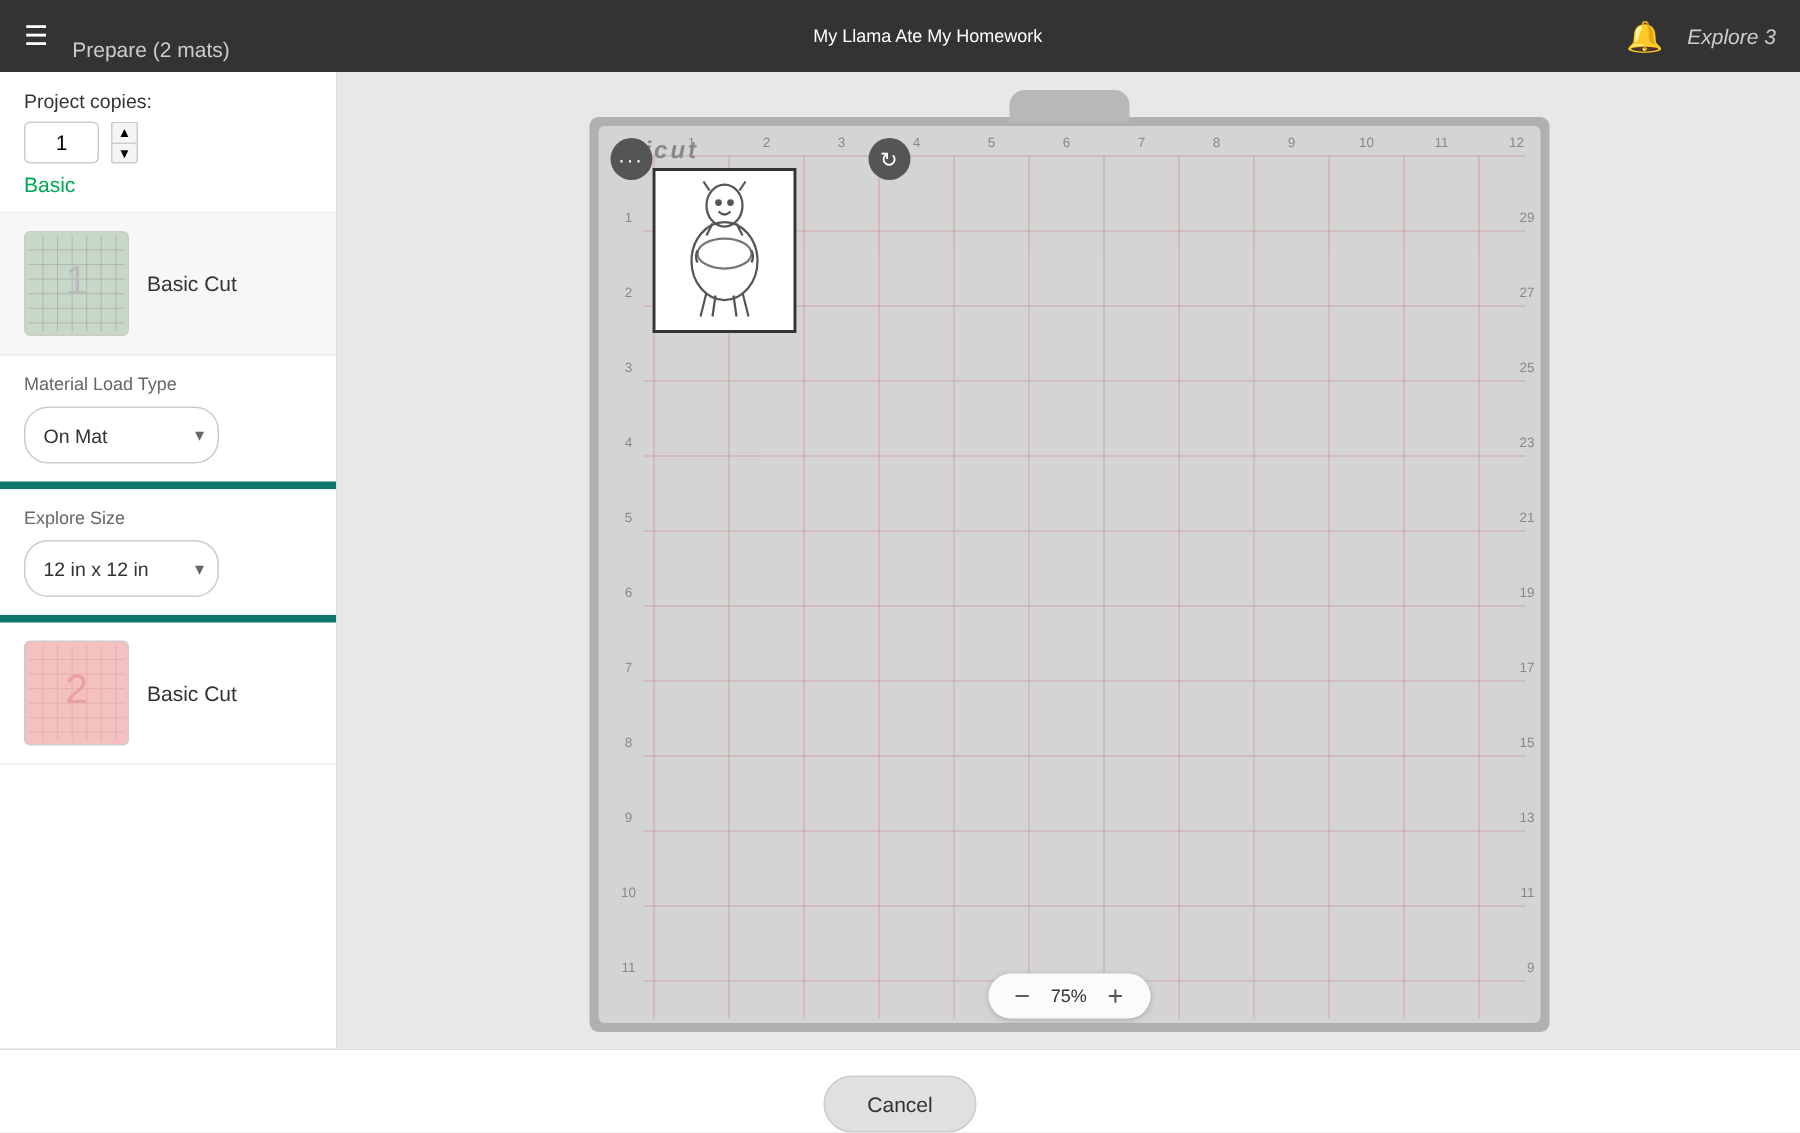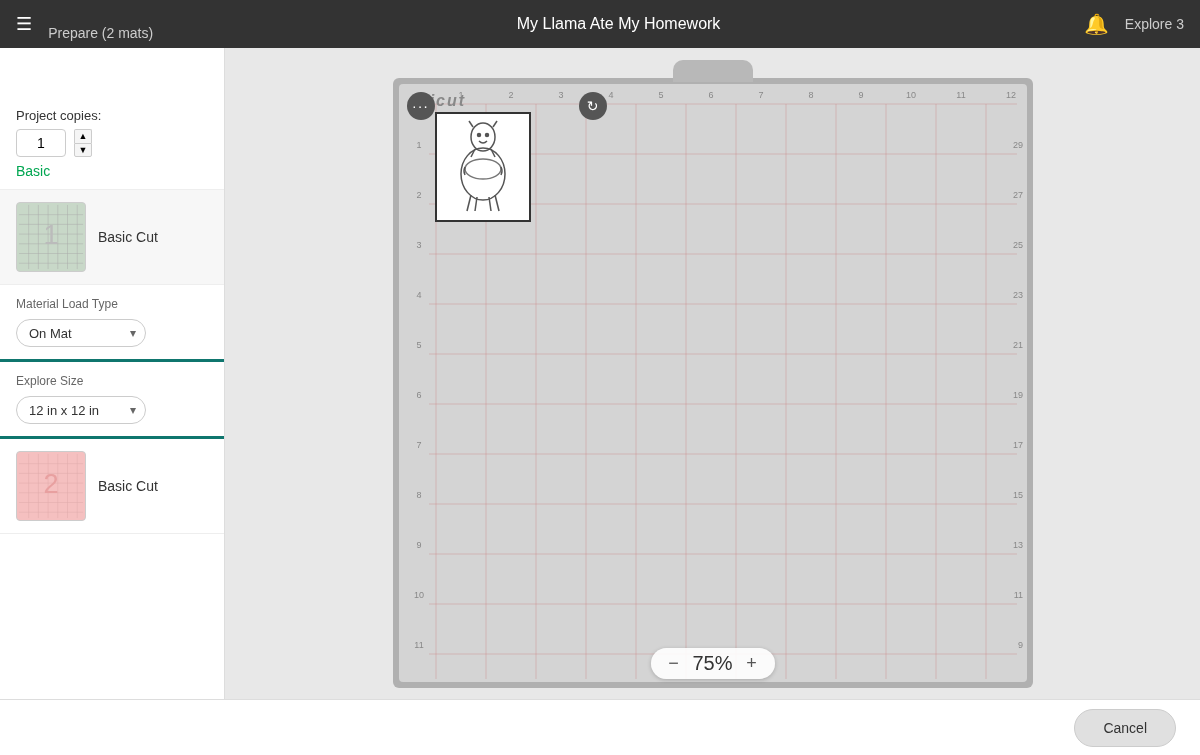--- a/index.html
+++ b/index.html
@@ -22,36 +22,37 @@
       color: #fff;
     }
     .header-title-left {
       font-size: 14px;
       color: #ccc;
       margin-top: 18px;
     }
     .header-center {
       flex: 1;
       text-align: center;
-      font-size: 16px;
+      font-size: 12px;
       font-weight: 500;
       color: #fff;
     }
     .header-right {
       display: flex;
       align-items: center;
       gap: 16px;
     }
     .header-bell {
       font-size: 20px;
       cursor: pointer;
     }
     .header-machine {
       font-size: 14px;
       color: #ccc;
+      font-style: italic;
     }
 
     
     .main {
       display: flex;
       flex: 1;
       overflow: hidden;
     }
 
     
@@ -66,21 +67,20 @@
     }
 
     .project-copies-section {
       padding: 12px 16px 8px;
       border-bottom: 1px solid #eee;
     }
     .project-copies-label {
       font-size: 13px;
       color: #333;
       margin-bottom: 6px;
-      margin-top: 48px;
     }
     .copies-control {
       display: flex;
       align-items: center;
       gap: 8px;
     }
     .copies-input {
       width: 50px;
       height: 28px;
       border: 1px solid #ccc;
@@ -152,35 +152,35 @@
       background: #f5c0c0;
     }
     .mat-label {
       font-size: 14px;
       color: #333;
     }
 
     
     .material-section {
       padding: 12px 16px;
-      border-bottom: 3px solid #0f766e;
+      border-bottom: 5px solid #0f766e;
     }
     .material-section-label {
       font-size: 12px;
       color: #666;
       margin-bottom: 8px;
     }
     .select-wrapper {
       position: relative;
       display: inline-block;
       width: 130px;
     }
     .select-wrapper select {
       width: 100%;
-      height: 28px;
+      height: 38px;
       border: 1px solid #ccc;
       border-radius: 16px;
       background: #fff;
       padding: 0 28px 0 12px;
       font-size: 13px;
       appearance: none;
       cursor: pointer;
       color: #333;
     }
     .select-arrow {
@@ -270,21 +270,21 @@
       cursor: pointer;
       font-size: 18px;
       color: #555;
       display: flex;
       align-items: center;
       justify-content: center;
       width: 22px;
       height: 22px;
     }
     .zoom-label {
-      font-size: 20px;
+      font-size: 12px;
       color: #333;
     }
 
     
     .grid-svg {
       position: absolute;
       top: 0; left: 0; width: 100%; height: 100%;
     }
 
     
@@ -328,20 +328,21 @@
     .footer {
       background: #fff;
       border-top: 1px solid #ddd;
       height: 56px;
       display: flex;
       align-items: center;
       justify-content: flex-end;
       padding: 0 24px;
       gap: 12px;
       flex-shrink: 0;
+      flex-direction: column;
     }
     .btn-cancel {
       padding: 10px 28px;
       border: 1px solid #ccc;
       border-radius: 24px;
       background: #e0e0e0;
       color: #333;
       font-size: 14px;
       cursor: pointer;
     }

